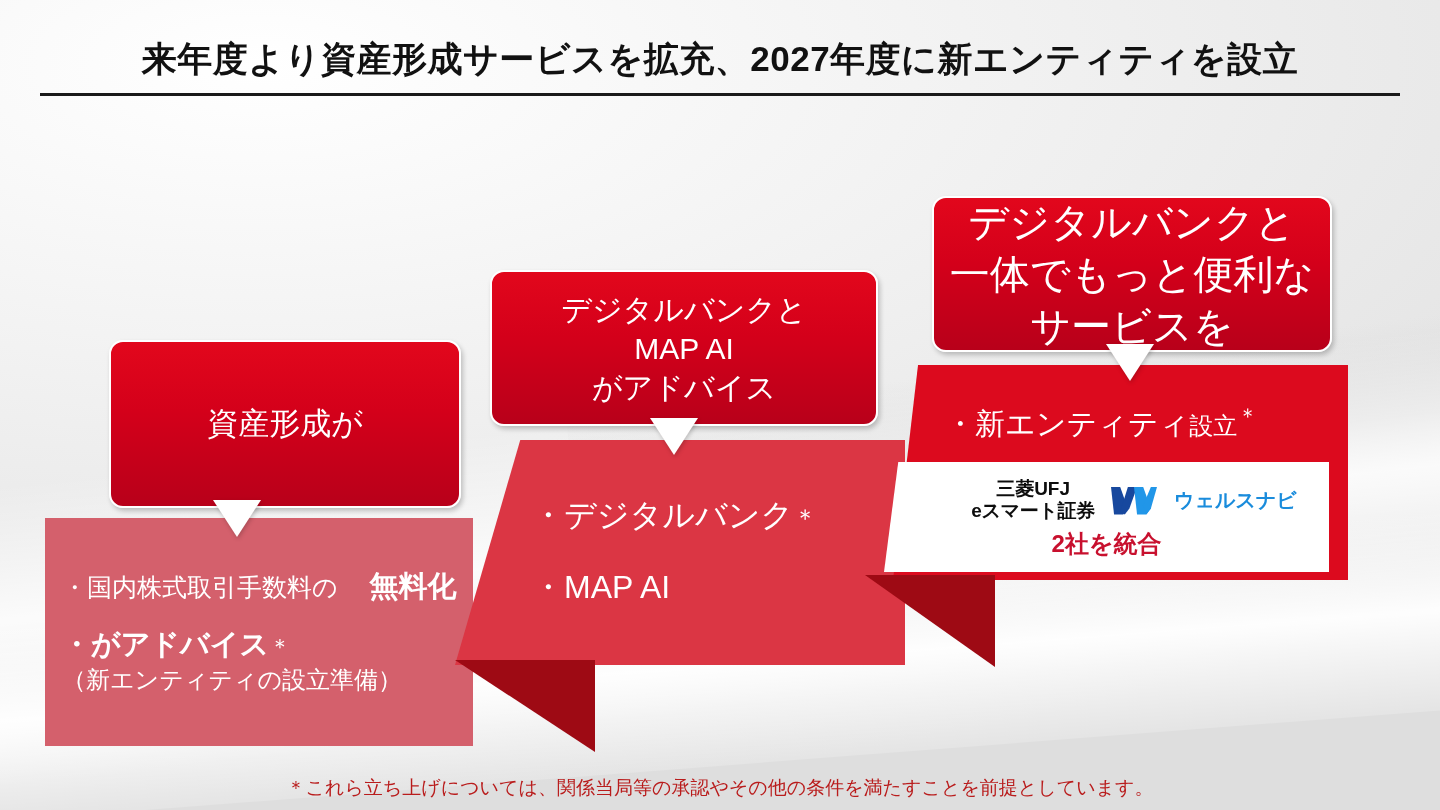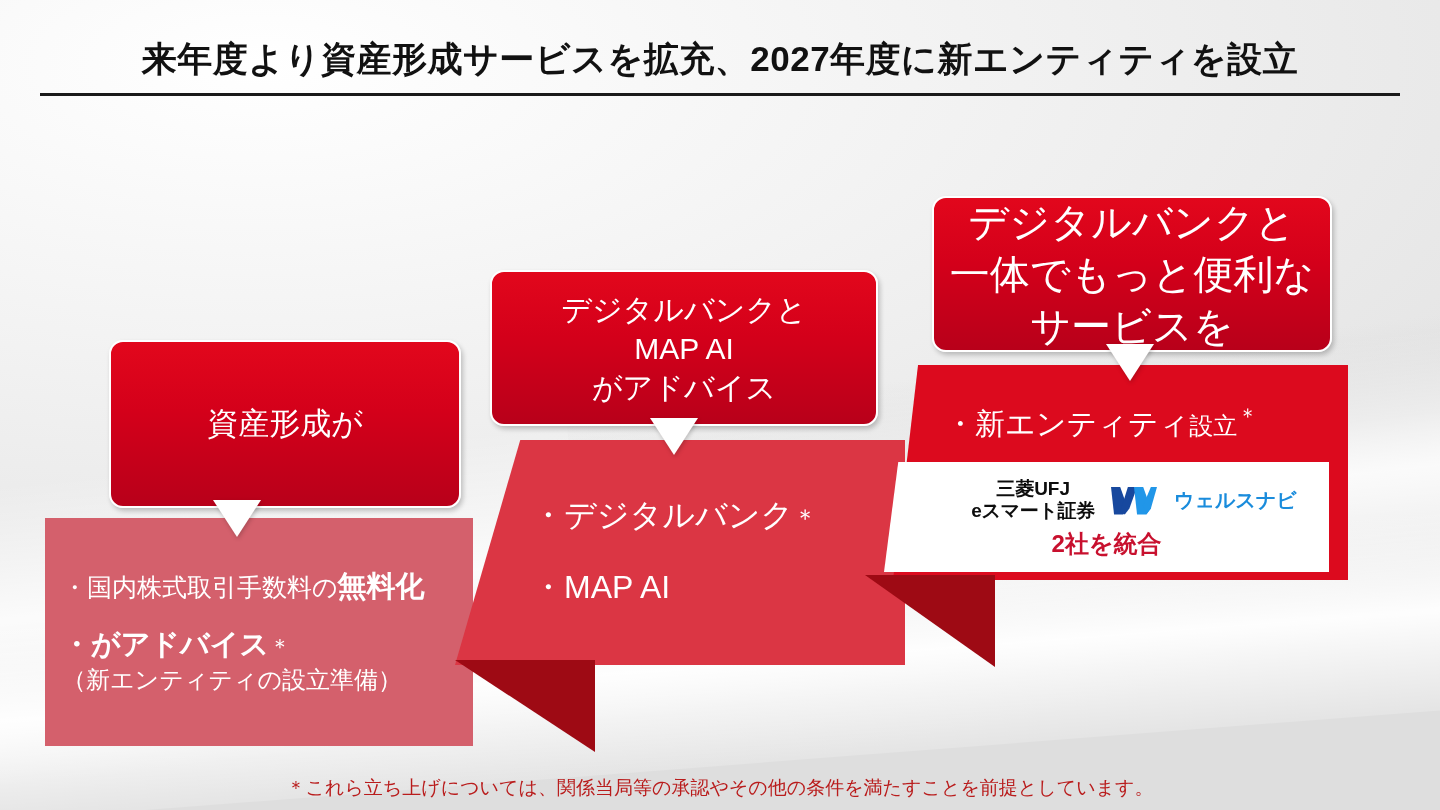--- a/index.html
+++ b/index.html
@@ -81,21 +81,21 @@
     left:865px;top:575px;width:130px;height:92px;
     background:#9E0A14;
     clip-path:polygon(0% 0%, 100% 0%, 100% 100%);
   }
 
   .panel-body{
     position:absolute;color:#fff;
   }
   #p1-body{left:62px;top:568px;width:400px;}
   #p1-line1{font-size:25px;line-height:1.25;white-space:nowrap;}
-  #p1-line1 b{font-size:29px;font-weight:bold;}
+  #p1-line1 b{font-size:29px;font-weight:bold;margin-left:32px;}
   #p1-line2{font-size:29px;font-weight:bold;line-height:1.25;margin-top:22px;white-space:nowrap;}
   #p1-line2 .ast{font-size:22px;font-weight:normal;}
   #p1-line3{font-size:24px;line-height:1.25;margin-top:2px;white-space:nowrap;}
 
   #p2-body{left:532px;top:495px;width:360px;}
   #p2-line1{font-size:32px;line-height:1.3;white-space:nowrap;}
   #p2-line1 .ast{font-size:24px;}
   #p2-line2{font-size:32px;line-height:1.3;margin-top:30px;white-space:nowrap;}
 
   #p3-head{

